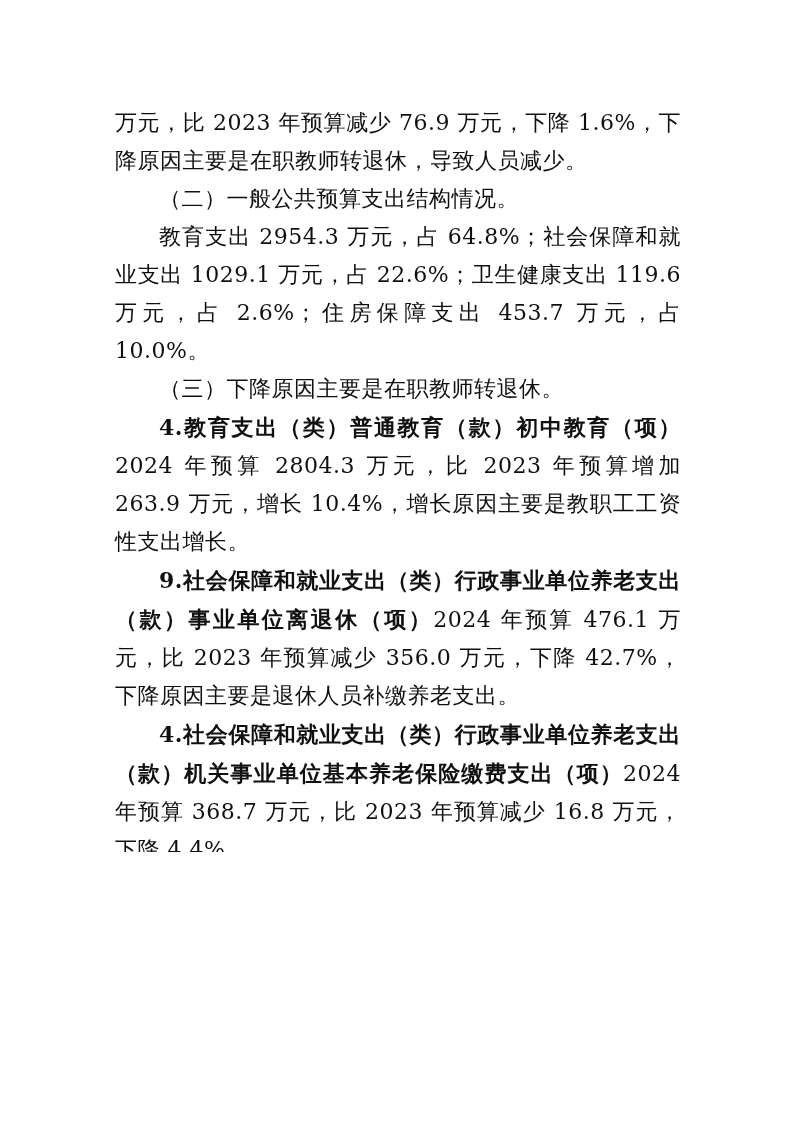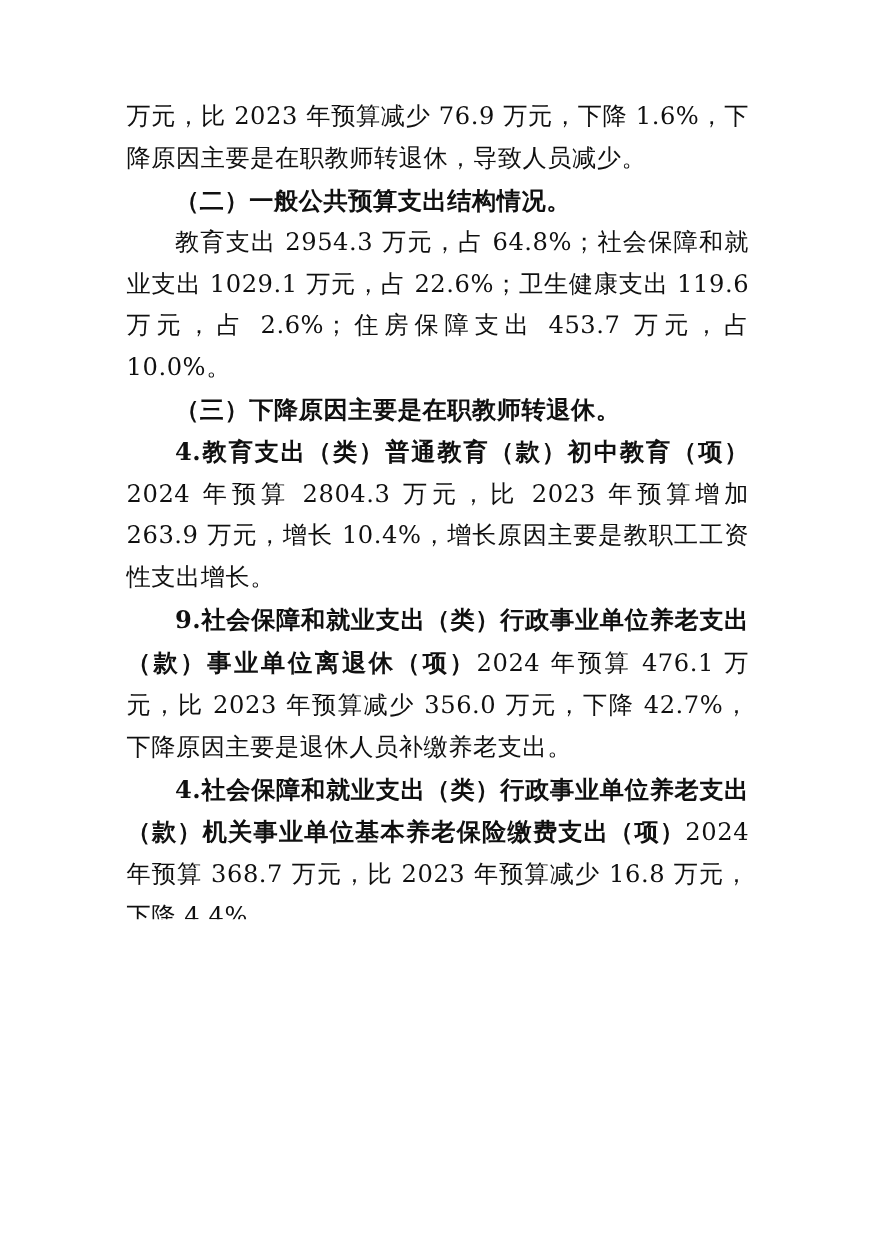--- a/index.html
+++ b/index.html
@@ -8,20 +8,21 @@
     background: #ffffff;
   }
   .page {
     position: relative;
     width: 793px;
     height: 836px;
     background: #ffffff;
     overflow: hidden;
     font-family: "DejaVu Serif", "Liberation Serif", serif;
     color: #101010;
+    margin-top: 16px;
   }
   .text-block {
     position: absolute;
     left: 115px;
     top: 88px;
     width: 566px;
     font-size: 22px;
     line-height: 38px;
     text-align: justify;
     text-justify: inter-character;
@@ -29,21 +30,21 @@
   }
   .para {
     margin: 0;
     padding: 0;
     text-indent: 2em;
   }
   .para.continuation {
     text-indent: 0;
   }
   .para.heading {
-    font-weight: bold;
+    font-weight: normal;
   }
   .para.item .lead {
     font-weight: bold;
   }
   .page-footer {
     position: absolute;
     left: 115px;
     top: 1026px;
     width: 566px;
     text-align: left;

